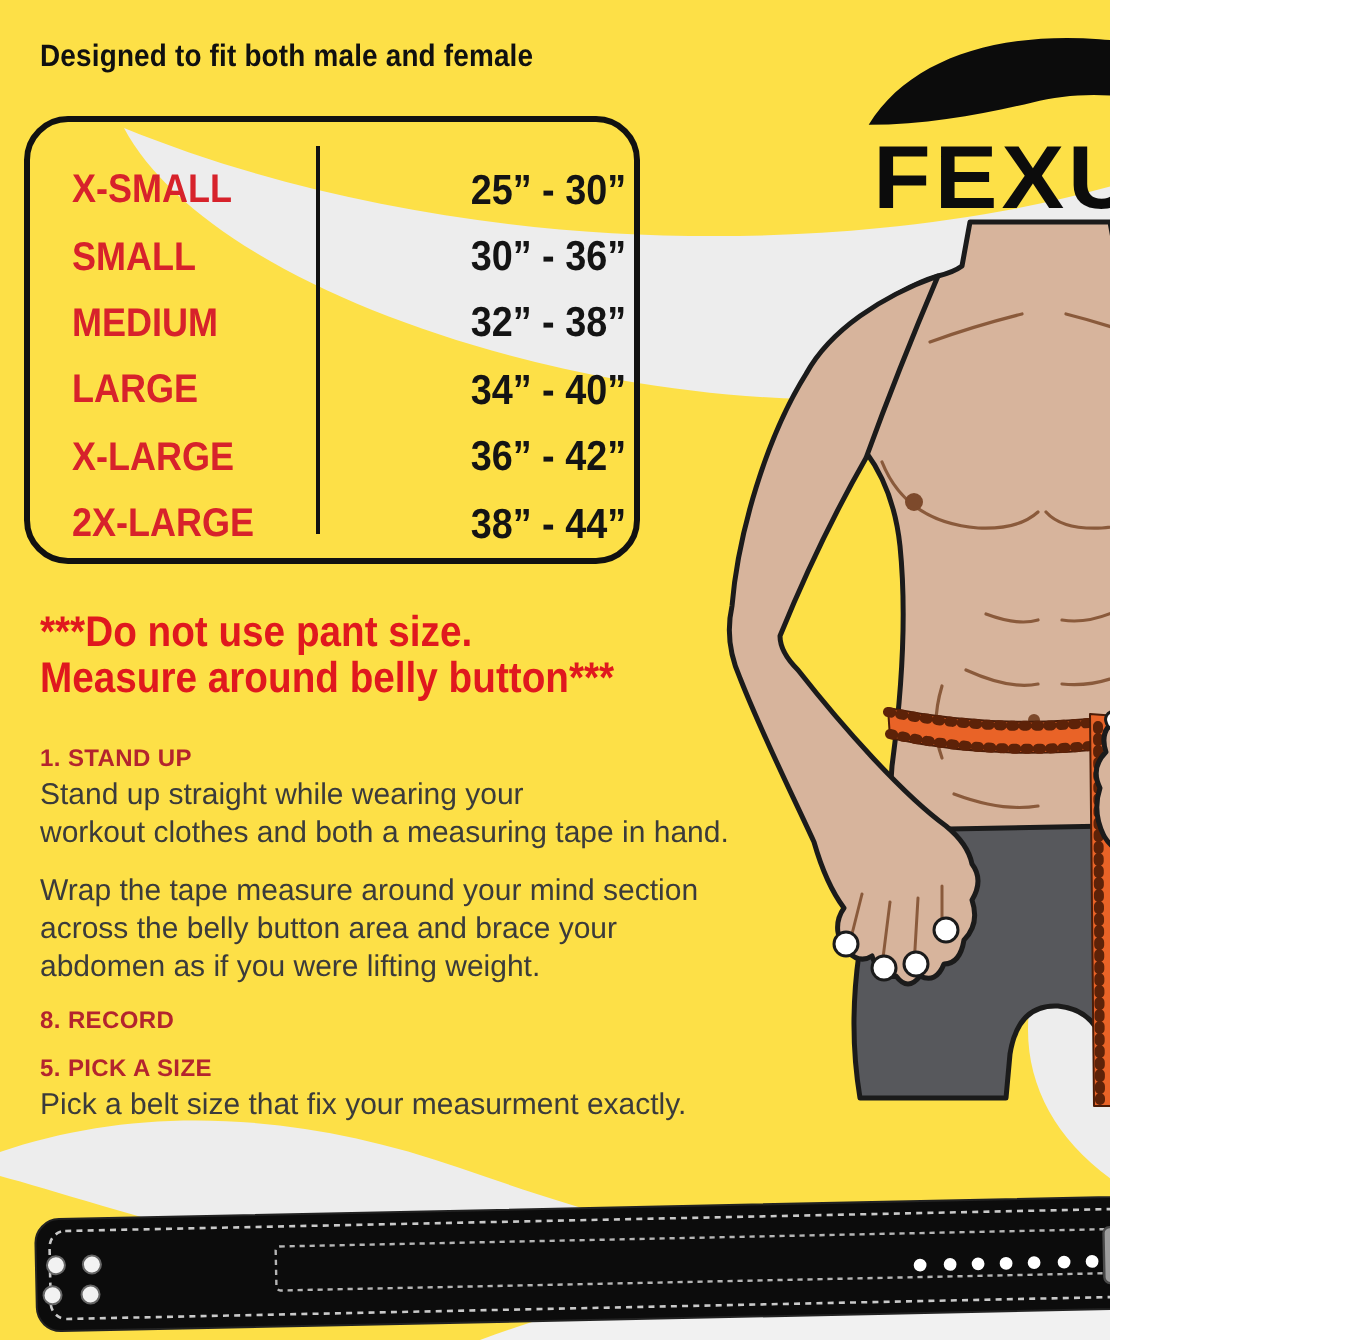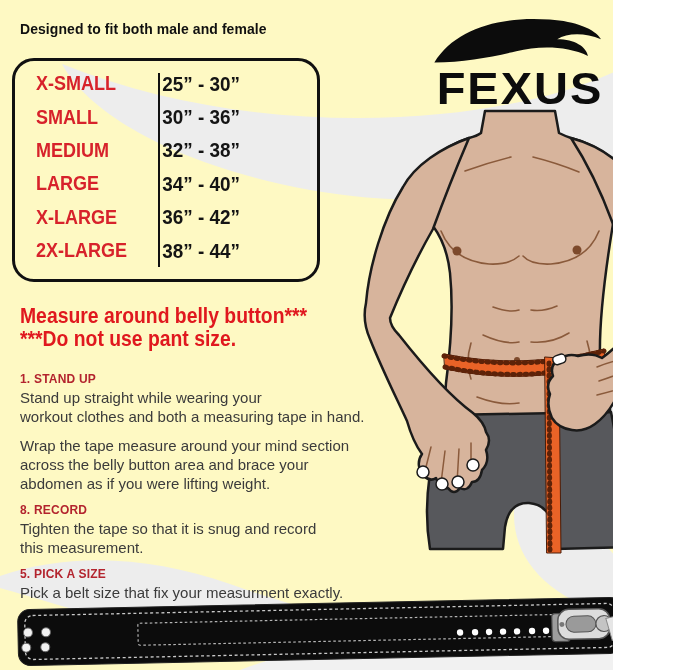--- a/index.html
+++ b/index.html
@@ -1,33 +1,33 @@
 <!DOCTYPE html>
 <html><head>
 <meta charset="utf-8">
 <style>
   html,body{margin:0;padding:0;background:#fff;}
-  .canvas{position:relative;width:613px;height:670px;overflow:hidden;background:#fef9c3;
+  .canvas{position:relative;width:555px;height:670px;overflow:hidden;background:#fde047;
           font-family:"Liberation Sans",sans-serif;color:#161616;}
   svg{display:block;}
   .bg{position:absolute;left:0;top:0;z-index:0;}
   .layer{position:absolute;z-index:1;}
 
   
   .tagline{left:20px;top:20px;font-size:15.5px;font-weight:800;letter-spacing:.1px;color:#101010;}
   .cond{display:inline-block;transform:scaleX(.9);transform-origin:0 50%;white-space:nowrap;}
   .condc{display:inline-block;transform:scaleX(.9);transform-origin:50% 50%;white-space:nowrap;}
 
   
   .size-table{left:12px;top:58px;width:308px;height:224px;border:3px solid #111;border-radius:22px;
-              box-sizing:border-box;padding-top:6px;}
+              box-sizing:border-box;padding-top:18px;}
   .size-table .divider{position:absolute;left:143px;top:12px;bottom:12px;width:2px;background:#111;}
   .srow{display:grid;grid-template-columns:143px 1fr;height:33.4px;align-items:center;}
   .srow .lbl{padding-left:21px;color:#d7222b;font-size:20px;font-weight:800;}
-  .srow .rng{text-align:left;font-size:21px;font-weight:800;color:#141414;}
+  .srow .rng{text-align:right;font-size:21px;font-weight:800;color:#141414;}
 
   
   .brand{left:388px;top:14px;width:264px;text-align:center;}
   .brand .word{font-size:47px;font-weight:800;letter-spacing:2px;color:#0c0c0c;
                transform:scaleY(.95);transform-origin:50% 0;line-height:.92;}
   .brand svg{margin:0 auto;}
 
   
   .warning{left:20px;top:305px;width:340px;color:#e0181e;font-size:21.5px;font-weight:800;line-height:1.06;}
 
@@ -87,39 +87,37 @@
   </div>
 
   <div class="layer brand">
     <svg width="200" height="54" viewBox="0 0 200 58">
       <path d="M8,52 C30,16 78,2 132,6 C160,8 180,16 187,27 C170,20 151,20 140,27 C159,27 171,35 173,45 C150,34 120,34 96,40 C70,46 40,52 8,52 Z" fill="#0c0c0c"></path>
     </svg>
     <div class="word">FEXUS</div>
   </div>
 
   <div class="layer warning">
+    <div><span class="cond">***Do not use pant size.</span></div>
     <div><span class="cond">Measure around belly button***</span></div>
-    <div><span class="cond">***Do not use pant size.</span></div>
   </div>
 
   <div class="layer steps">
     <div class="step">
       <div class="step-title">1. STAND UP</div>
       <div class="step-body">Stand up straight while wearing your
 workout clothes and both a measuring tape in hand.</div>
     </div>
     <div class="step">
       <div class="step-body">Wrap the tape measure around your mind section
 across the belly button area and brace your
 abdomen as if you were lifting weight.</div>
     </div>
     <div class="step">
       <div class="step-title">8. RECORD</div>
-      <div class="step-body">Tighten the tape so that it is snug and record
-this measurement.</div>
     </div>
     <div class="step">
       <div class="step-title">5. PICK A SIZE</div>
       <div class="step-body">Pick a belt size that fix your measurment exactly.</div>
     </div>
   </div>
 
   <svg class="layer figure" width="320" height="500" viewBox="0 0 320 500">
     <g stroke-linecap="round" stroke-linejoin="round">
 

